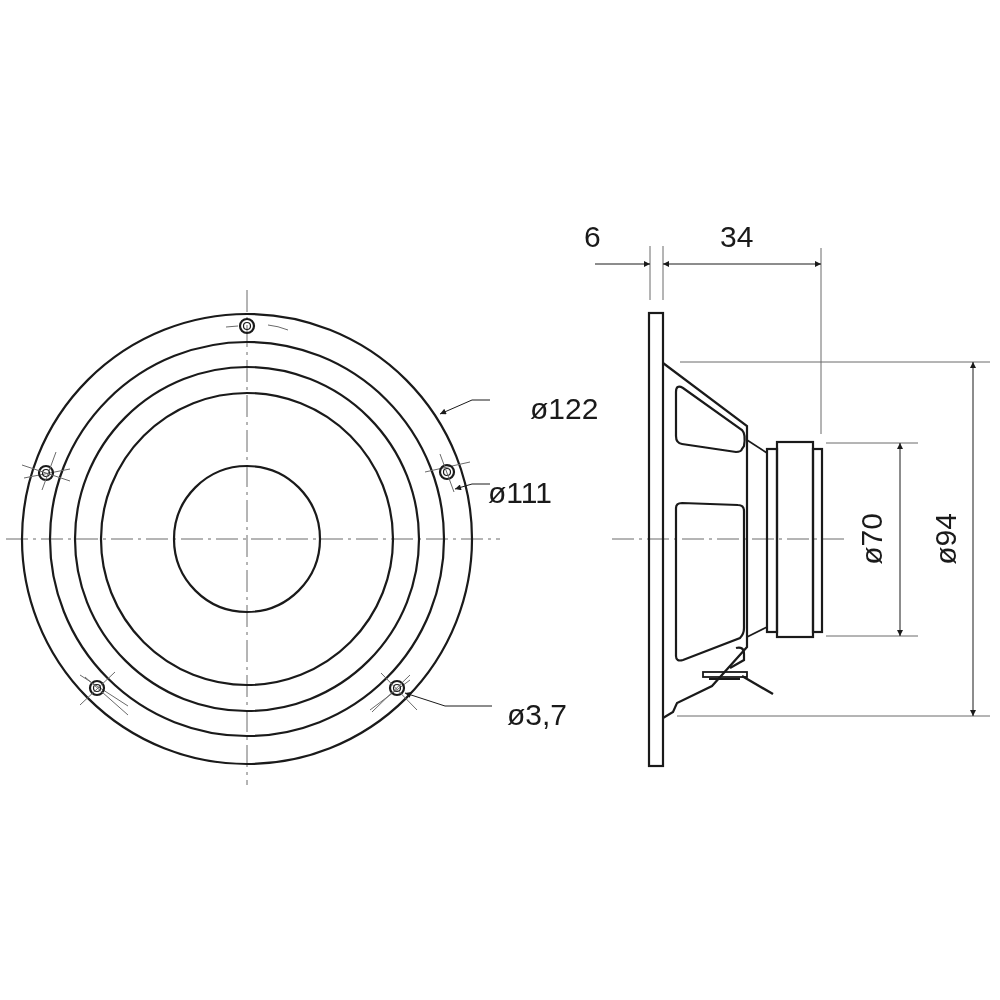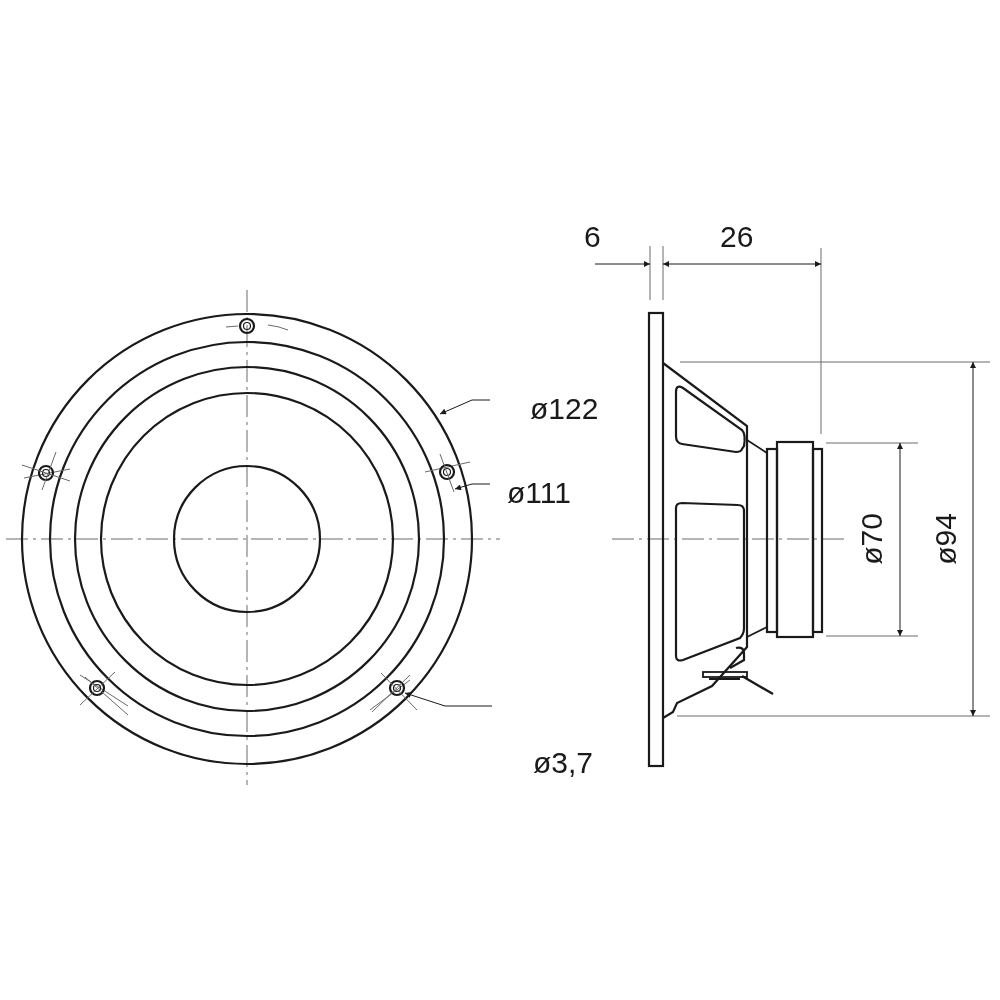--- a/index.html
+++ b/index.html
@@ -118,20 +118,20 @@
     <g stroke="#1a1a1a" stroke-width="1">
       <line x1="595" y1="264" x2="650" y2="264" marker-end="url(#arr)"></line>
       <line x1="663" y1="264" x2="821" y2="264" marker-start="url(#arr)" marker-end="url(#arr)"></line>
       <line x1="900" y1="443" x2="900" y2="636" marker-start="url(#arr)" marker-end="url(#arr)"></line>
       <line x1="973" y1="362" x2="973" y2="716" marker-start="url(#arr)" marker-end="url(#arr)"></line>
     </g>
   </g>
 </svg>
 
 <div class="lbl" style="left:530px; top:394px;">ø122</div>
-<div class="lbl" style="left:507px; top:478px;">ø111</div>
-<div class="lbl" style="left:533px; top:700px;margin-top:48px;">ø3,7</div>
+<div class="lbl" style="left:488px; top:478px;">ø111</div>
+<div class="lbl" style="left:507px; top:700px;">ø3,7</div>
 
 <div class="lbl" style="left:584px; top:222px;">6</div>
-<div class="lbl" style="left:720px; top:222px;">26</div>
+<div class="lbl" style="left:720px; top:222px;">34</div>
 
 <div class="vlbl" style="left:842px; top:524px; width:60px; text-align:center;">ø70</div>
 <div class="vlbl" style="left:916px; top:524px; width:60px; text-align:center;">ø94</div>
 
 </body></html>

